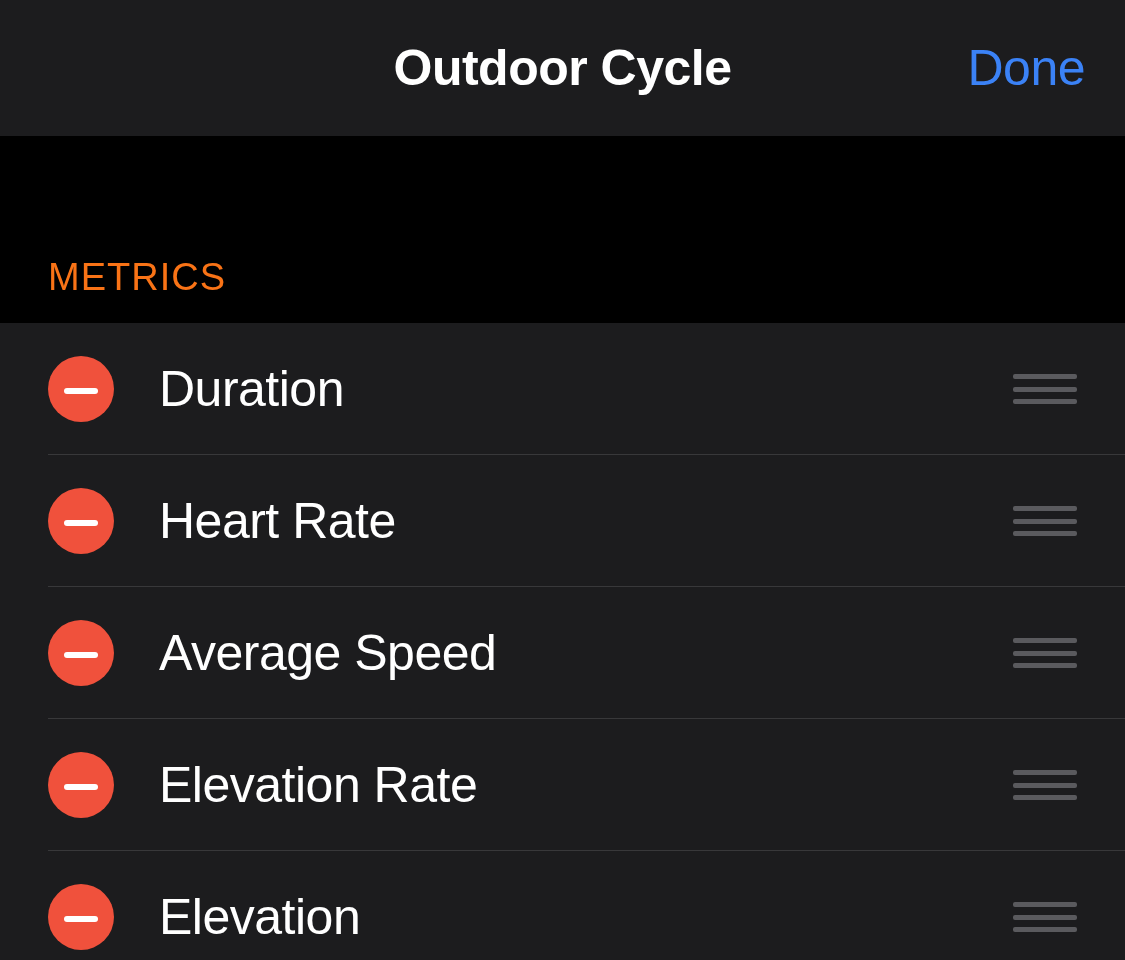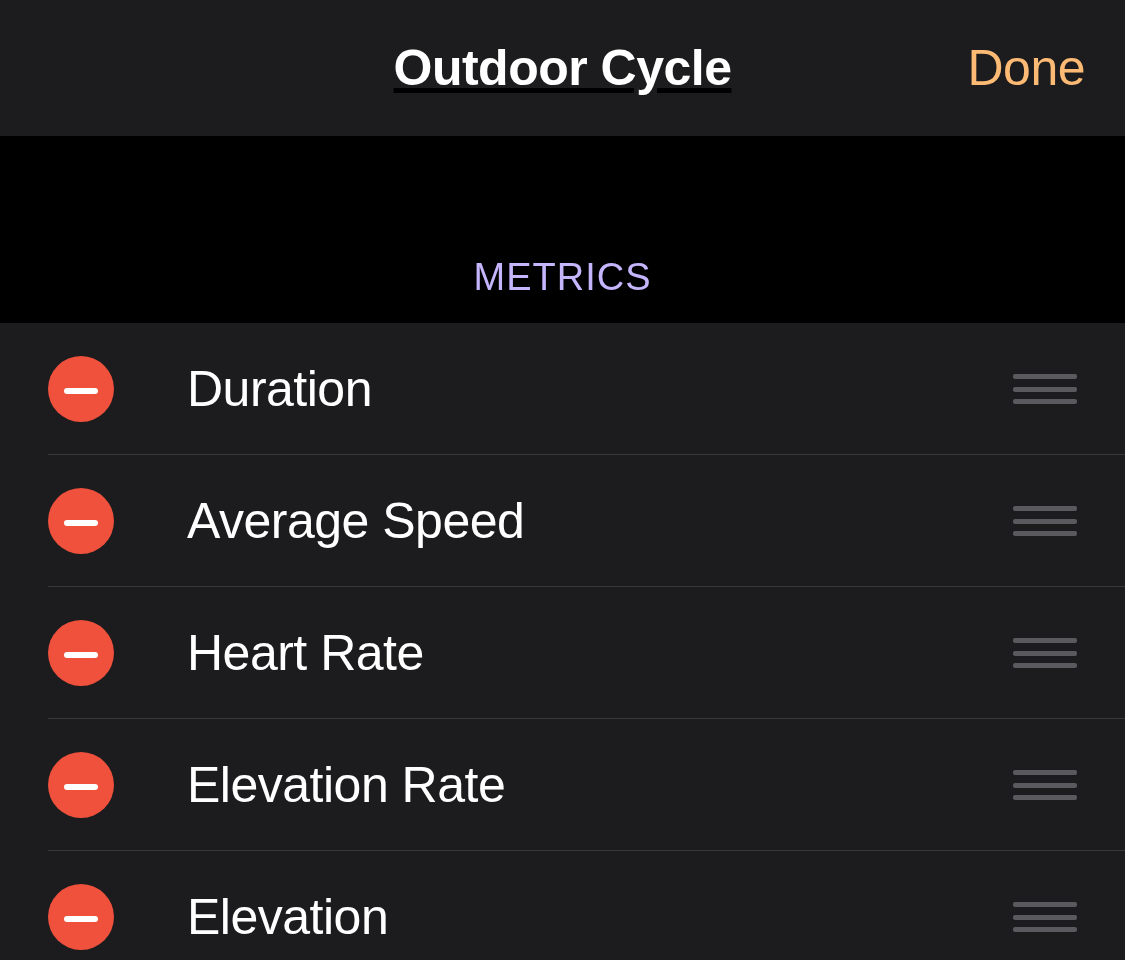--- a/index.html
+++ b/index.html
@@ -14,47 +14,45 @@
       font-family: -apple-system, BlinkMacSystemFont, "Helvetica Neue", sans-serif;
       overflow: hidden;
     }
     .header {
       height: 136px;
       background: #1c1c1e;
       display: flex;
       align-items: center;
       justify-content: center;
       position: relative;
-      text-decoration: underline;
     }
     .header-title {
       color: #ffffff;
       font-size: 50px;
       font-weight: 600;
       letter-spacing: -0.5px;
     }
     .done-button {
       position: absolute;
       right: 40px;
-      color: #fdba74;
+      color: #3b82f6;
       font-size: 50px;
       font-weight: 500;
       cursor: pointer;
       letter-spacing: -0.5px;
     }
     .content {
       background: #000000;
     }
     .section-header {
       padding: 120px 48px 24px 48px;
-      color: #c4b5fd;
+      color: #f97316;
       font-size: 38px;
       font-weight: 400;
       letter-spacing: 1px;
-      text-align: center;
     }
     .metrics-list {
       background: #1c1c1e;
     }
     .metric-row {
       display: flex;
       align-items: center;
       height: 132px;
       padding: 0 48px;
       position: relative;
@@ -80,21 +78,21 @@
       flex-shrink: 0;
     }
     .remove-button svg {
       width: 34px;
       height: 6px;
     }
     .metric-label {
       color: #ffffff;
       font-size: 50px;
       font-weight: 400;
-      margin-left: 73px;
+      margin-left: 45px;
       flex: 1;
       letter-spacing: -0.5px;
     }
     .drag-handle {
       width: 64px;
       height: 30px;
       cursor: grab;
       flex-shrink: 0;
       display: flex;
       flex-direction: column;
@@ -136,37 +134,37 @@
     </div>
 
     <div class="metric-row">
       <div class="remove-button">
         <span>
           <svg viewBox="0 0 34 6">
               <rect width="34" height="6" rx="3" fill="#ffffff"></rect>
             </svg>
         </span>
       </div>
+      <div class="metric-label">Heart Rate</div>
+      <div class="drag-handle">
+        <div class="line"></div>
+          <div class="line"></div>
+          <div class="line"></div>
+      </div>
+    </div>
+
+    <div class="metric-row">
+      <div class="remove-button">
+        <span>
+          <svg viewBox="0 0 34 6">
+              <rect width="34" height="6" rx="3" fill="#ffffff"></rect>
+            </svg>
+        </span>
+      </div>
       <div class="metric-label">Average Speed</div>
-      <div class="drag-handle">
-        <div class="line"></div>
-          <div class="line"></div>
-          <div class="line"></div>
-      </div>
-    </div>
-
-    <div class="metric-row">
-      <div class="remove-button">
-        <span>
-          <svg viewBox="0 0 34 6">
-              <rect width="34" height="6" rx="3" fill="#ffffff"></rect>
-            </svg>
-        </span>
-      </div>
-      <div class="metric-label">Heart Rate</div>
       <div class="drag-handle">
         <div class="line"></div>
           <div class="line"></div>
           <div class="line"></div>
       </div>
     </div>
 
     <div class="metric-row">
       <div class="remove-button">
         <span>

